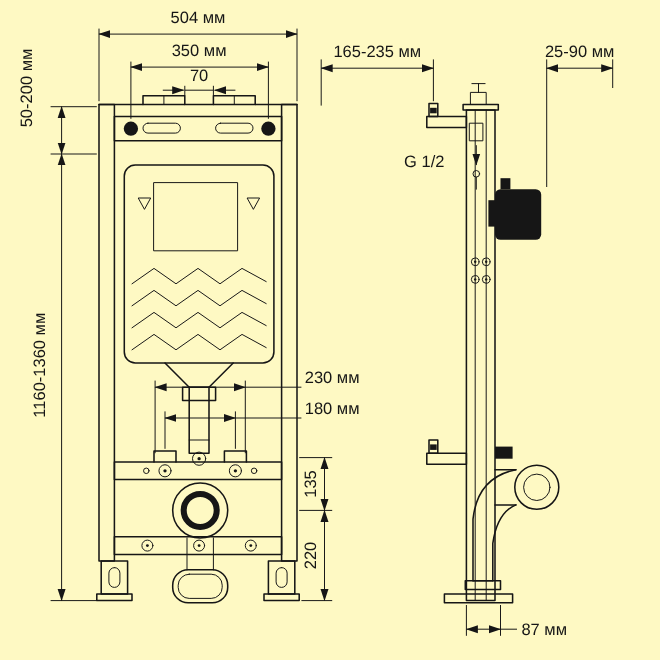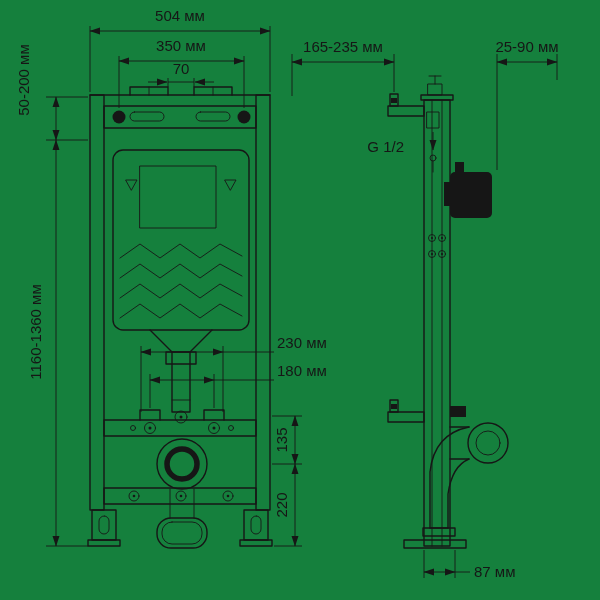--- a/index.html
+++ b/index.html
@@ -1,16 +1,16 @@
 <!DOCTYPE html>
 <html><head>
 <meta charset="utf-8">
 <style>
   html,body{margin:0;padding:0;background:#fff;}
-  .stage{width:600px;height:600px;position:relative;background:#15803d;overflow:hidden;}
+  .stage{width:600px;height:600px;position:relative;background:#fef9c3;overflow:hidden;}
   svg{display:block;}
   .ln{fill:none;stroke:#161616;stroke-width:1.4;stroke-linejoin:round;stroke-linecap:round;}
   .tn{fill:none;stroke:#161616;stroke-width:0.9;stroke-linejoin:round;stroke-linecap:round;}
   .dm{fill:none;stroke:#161616;stroke-width:0.9;}
   .fl{fill:#161616;stroke:none;}
   .ring{fill:none;stroke:#161616;stroke-width:5.5;}
   .lbl{font-family:"Liberation Sans","DejaVu Sans",sans-serif;font-size:15px;fill:#161616;}
 </style>
 </head>
 <body>

